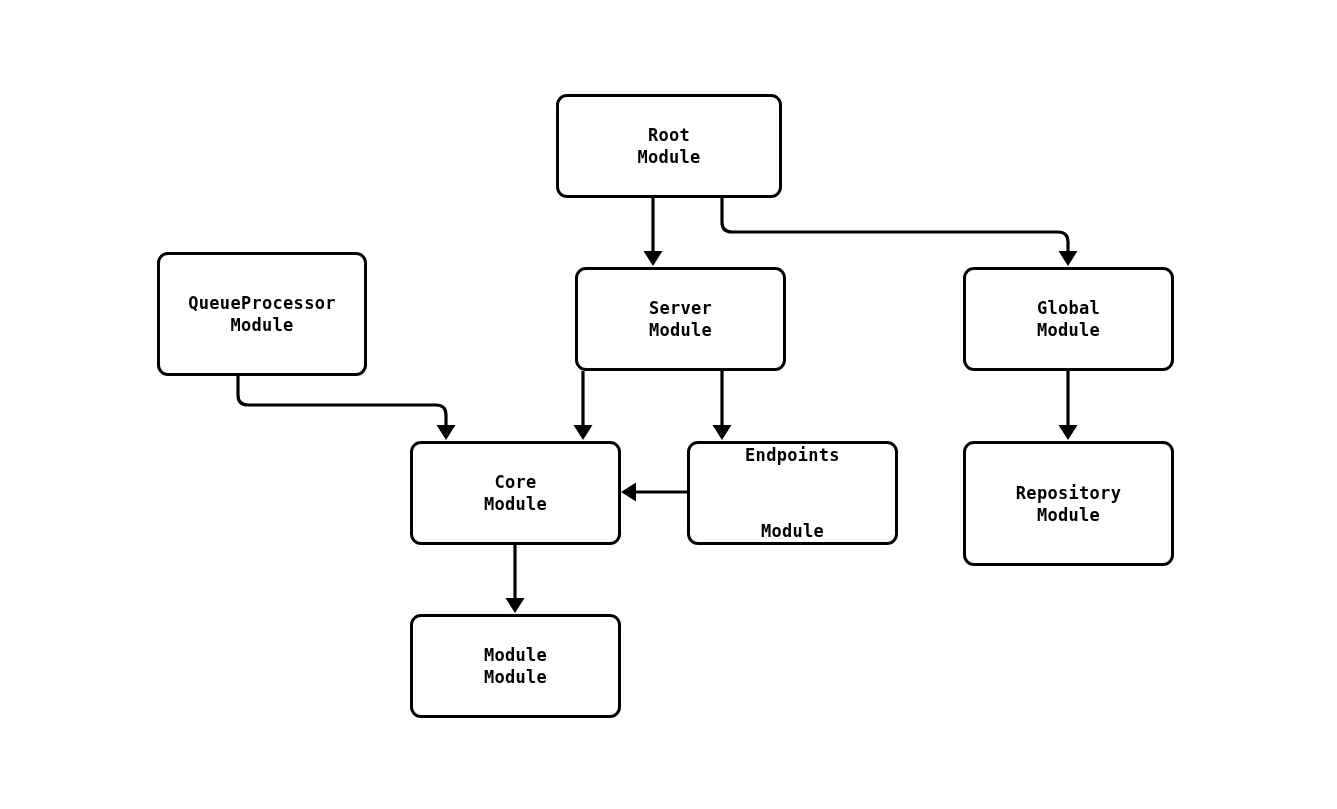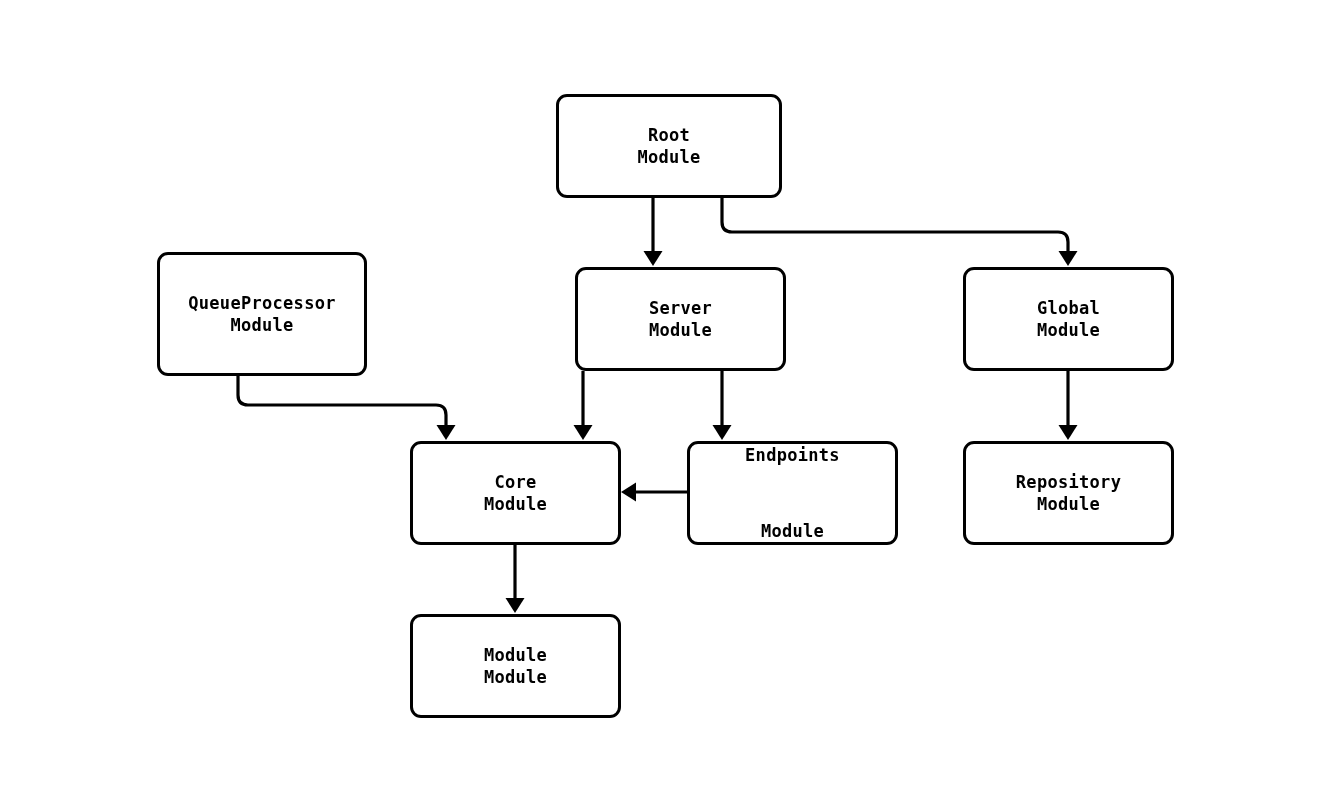--- a/index.html
+++ b/index.html
@@ -107,21 +107,21 @@
         <span class="node-line">Module</span>
       </div>
       <div class="node" style="left: 410px; top: 441px; width: 211px; height: 104px; border-color: rgb(0, 0, 0); text-align: right;">
         <span class="node-line">Core</span>
         <span class="node-line">Module</span>
       </div>
       <div class="node" style="left: 687px; top: 441px; width: 211px; height: 104px; border-color: rgb(0, 0, 0); justify-content: space-between;">
         <span class="node-line">Endpoints</span>
         <span class="node-line">Module</span>
       </div>
-      <div class="node" style="left: 963px; top: 441px; width: 211px; height: 104px; border-color: rgb(0, 0, 0);">
+      <div class="node" style="left: 963px; top: 441px; width: 211px; height: 125px; border-color: rgb(0, 0, 0);">
         <span class="node-line">Repository</span>
         <span class="node-line">Module</span>
       </div>
       <div class="node" style="left: 410px; top: 614px; width: 211px; height: 104px; border-color: rgb(0, 0, 0);">
         <span class="node-line">Module</span>
         <span class="node-line">Module</span>
       </div>
     </div>
 
 </div>

